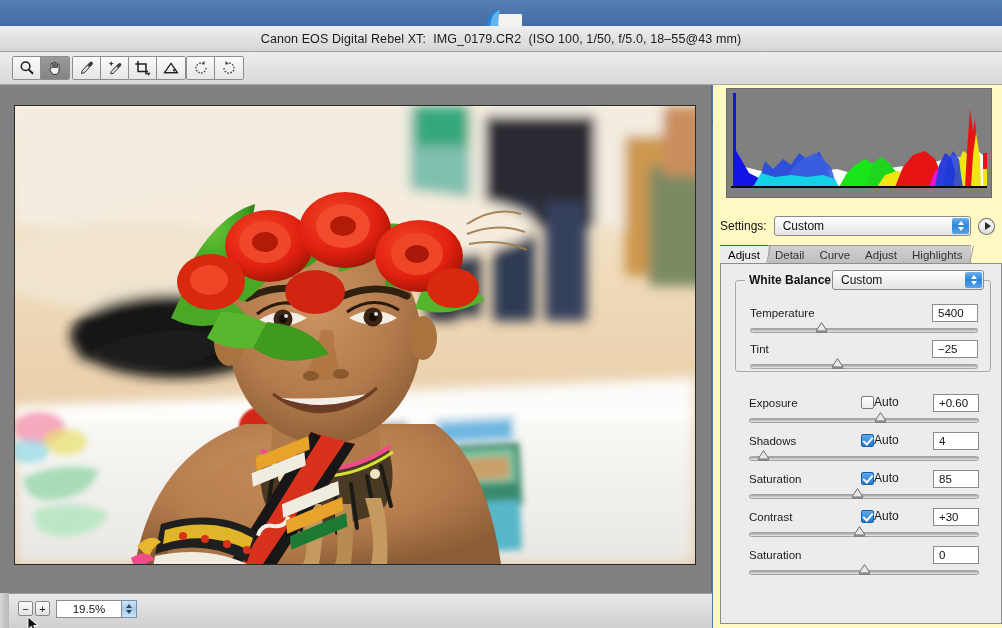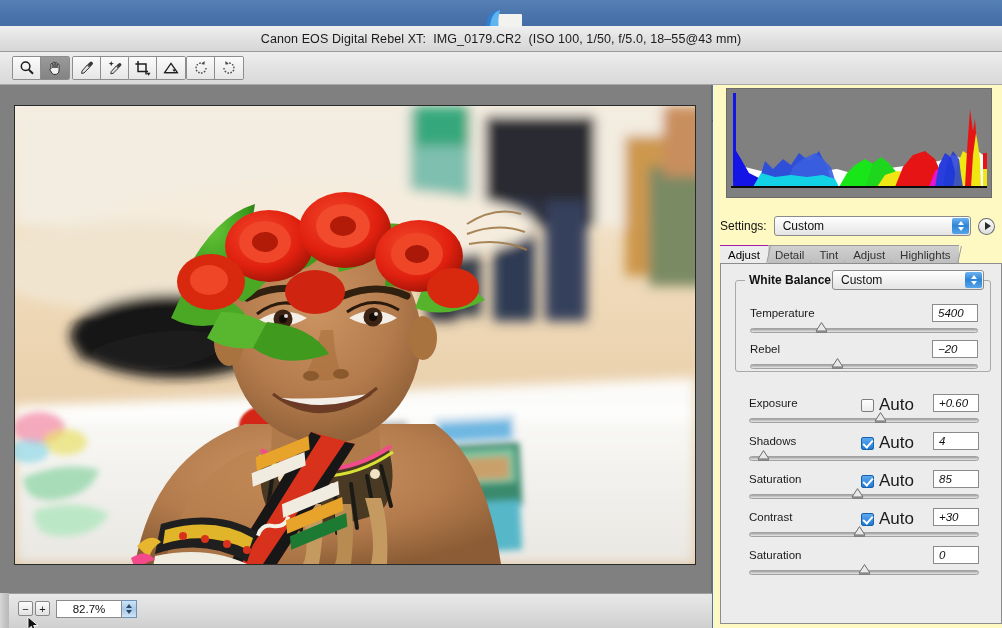--- a/index.html
+++ b/index.html
@@ -246,38 +246,38 @@
   }
 
   .slider-row { position: absolute; left: 0; width: 100%; }
   .slider-label {
     position: absolute; left: 0; top: 0; font-size: 11.5px; color: #1a1a1a;
   }
   .num-box {
     position: absolute; right: 0; top: -3px; width: 46px; height: 18px;
     border: 1px solid #8b8b8b; background: #fff;
     font-size: 11.5px; color: #111;
-    display: flex; align-items: center; padding-left: 5px; font-style: italic;
+    display: flex; align-items: center; padding-left: 5px;
   }
   .track {
     position: absolute; left: 0; top: 21px; width: 100%; height: 5px;
     border-radius: 3px;
     background: linear-gradient(180deg,#9f9f9f 0%, #c9c9c9 55%, #e6e6e6 100%);
     border: 1px solid #a2a2a2;
   }
   .thumb {
     position: absolute; top: 15px;
     width: 13px; height: 11px; margin-left: -6px;
   }
   .thumb svg { display: block; }
 
   .auto-chk {
     position: absolute; top: -2px;
-    display: flex; align-items: center; gap: 5px;
-    font-size: 17px; color: #1a1a1a;
+    display: flex; align-items: center; 
+    font-size: 12px; color: #1a1a1a;
   }
 </style>
 </head>
 <body>
 
 <div id="app">
 
   <div class="titlebar-blue">
     <div class="sheet-tab">
       <div class="paper"></div>
@@ -598,21 +598,21 @@
           <rect x="0" y="0" width="680" height="458" fill="none"></rect>
         </svg>
       </div>
     </div>
   </div>
 
   <div class="bottombar">
     <div class="zoom-ctl">
       <div class="zoom-mini">−</div>
       <div class="zoom-mini">+</div>
-      <div class="zoom-field">82.7%</div>
+      <div class="zoom-field">19.5%</div>
       <div class="stepper">
         <i class="up"></i>
           <i class="dn"></i>
       </div>
     </div>
   </div>
 
   <svg class="cursor-arrow" viewBox="0 0 14 16">
     <path d="M1 1 L1 13.4 L4.3 10.3 L6.4 15 L8.6 14 L6.6 9.5 L11 9.5 Z" fill="#111" stroke="#fff" stroke-width="0.9"></path>
   </svg>
@@ -674,21 +674,21 @@
     </div>
 
     <div class="tabs">
       <div class="tab active">
           <span>Adjust</span>
         </div>
       <div class="tab">
           <span>Detail</span>
         </div>
       <div class="tab">
-          <span>Tint</span>
+          <span>Curve</span>
         </div>
       <div class="tab">
           <span>Adjust</span>
         </div>
       <div class="tab">
           <span>Highlights</span>
         </div>
     </div>
 
     <div class="panel-body">
@@ -709,22 +709,22 @@
           <div class="track"></div>
           <div class="thumb" style="left:31%">
             <svg width="13" height="11" viewBox="0 0 13 11">
                 <path d="M6.5 0.6 L12 9 L1 9 Z" fill="#e9e9e9" stroke="#6a6a6a" stroke-width="1"></path>
                 <rect x="1" y="9.4" width="11" height="1.4" fill="#7a7a7a"></rect>
               </svg>
           </div>
         </div>
 
         <div class="slider-row" style="left:14px; width:228px; top:62px;">
-          <span class="slider-label">Rebel</span>
-          <span class="num-box">−20</span>
+          <span class="slider-label">Tint</span>
+          <span class="num-box">−25</span>
           <div class="track"></div>
           <div class="thumb" style="left:38%">
             <svg width="13" height="11" viewBox="0 0 13 11">
                 <path d="M6.5 0.6 L12 9 L1 9 Z" fill="#e9e9e9" stroke="#6a6a6a" stroke-width="1"></path>
                 <rect x="1" y="9.4" width="11" height="1.4" fill="#7a7a7a"></rect>
               </svg>
           </div>
         </div>
       </div>
 

